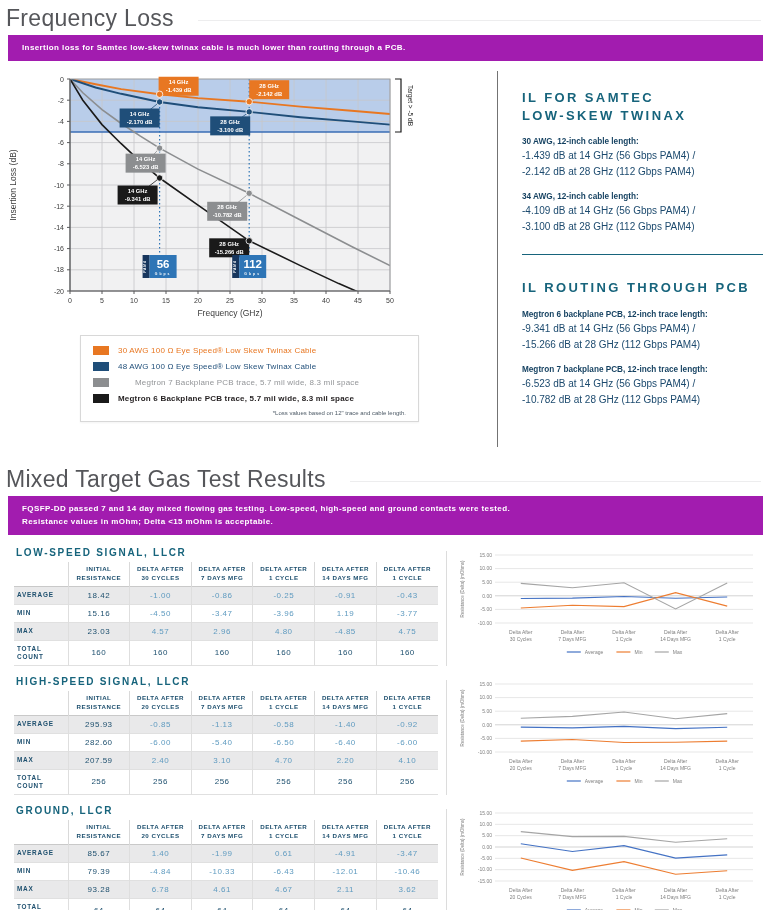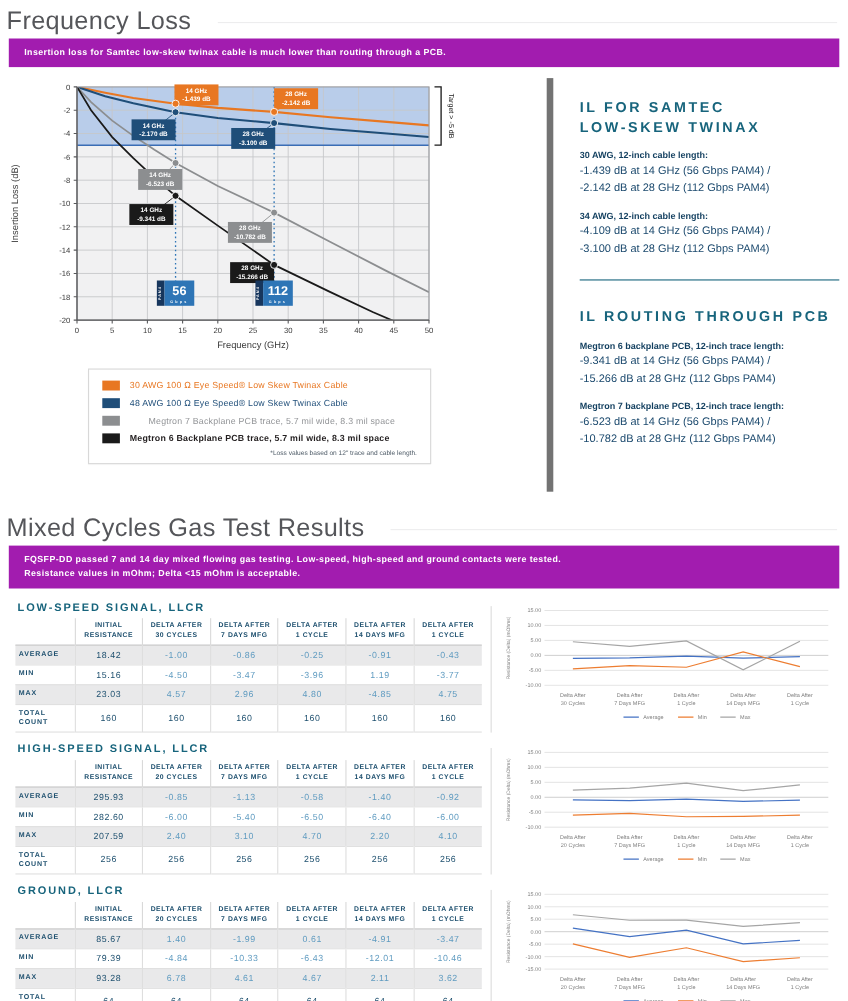--- a/index.html
+++ b/index.html
@@ -14,29 +14,29 @@
   .banner {
     margin:3px 8px 0 8px; background:#a21caf; color:#ffffff;
     font-size:8px; font-weight:bold; letter-spacing:0.4px;
     padding:7px 14px; line-height:1.55;
   }
   
   .il-wrap { display:flex; margin-top:4px; }
   .il-left { width:497px; }
   .il-chart { display:block; margin:4px 0 0 2px; }
   .il-legend {
-    margin:12px 0 0 80px; width:312px; border:1px solid #d8d8d8; background:#fff;
+    margin:12px 0 0 80px; width:339px; border:1px solid #d8d8d8; background:#fff;
     padding:10px 12px 5px 12px; box-shadow:0 1px 2px rgba(0,0,0,0.05);
   }
   .il-legend-item { display:flex; align-items:center; margin-bottom:7px; }
   .il-legend-swatch { width:16px; height:9px; margin-right:9px; flex:none; }
   .il-legend-label { font-size:8px; letter-spacing:0.2px; }
   .il-legend-note { text-align:right; font-size:6px; color:#4d5a66; margin-top:3px; }
   .il-right {
-    flex:1; border-left:6px solid #737373; margin:6px 0 0 0;
+    flex:1; border-left:1px solid #737373; margin:6px 0 0 0;
     padding:18px 8px 0 24px; height:376px;
   }
   .rp-rule { border:none; border-top:1px solid #17647c; margin:20px 0 24px 0; }
   .rp-title { color:#17647c; font-size:13px; font-weight:bold; letter-spacing:2.4px; line-height:1.35; margin:0 0 13px 0; }
   .rp-item { margin-bottom:13px; }
   .rp-head { font-size:8.2px; font-weight:bold; color:#123f5f; margin-bottom:2px; }
   .rp-line { font-size:10px; color:#1c4a6e; line-height:1.55; }
   
   .sec2 { margin-top:14px; }
   .mfg-rows { margin:10px 6px 0 14px; }
@@ -270,21 +270,21 @@
           <div class="rp-line">-6.523 dB at 14 GHz (56 Gbps PAM4) /</div>
           <div class="rp-line">-10.782 dB at 28 GHz (112 Gbps PAM4)</div>
         </div>
       </div>
     </div>
   </div>
 </div>
 
 <div class="sec2">
   <div class="title-row">
-    <h1 class="page-title">Mixed Cycles Gas Test Results</h1>
+    <h1 class="page-title">Mixed Target Gas Test Results</h1>
     <div class="title-rule"></div>
   </div>
   <div class="banner">
     <div>FQSFP-DD passed 7 and 14 day mixed flowing gas testing. Low-speed, high-speed and ground contacts were tested.</div>
     <div>Resistance values in mOhm; Delta &lt;15 mOhm is acceptable.</div>
   </div>
   <div class="mfg-rows" id="mfg-rows">
       <div class="mfg-row">
         <div class="table-group">
           <div class="tbl-title">LOW-SPEED SIGNAL, LLCR</div>

